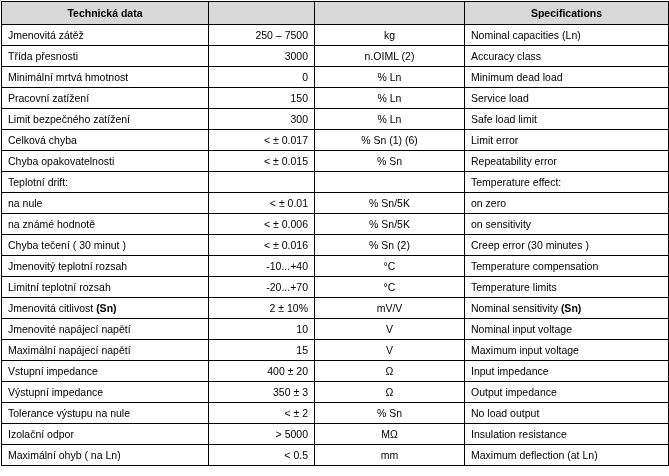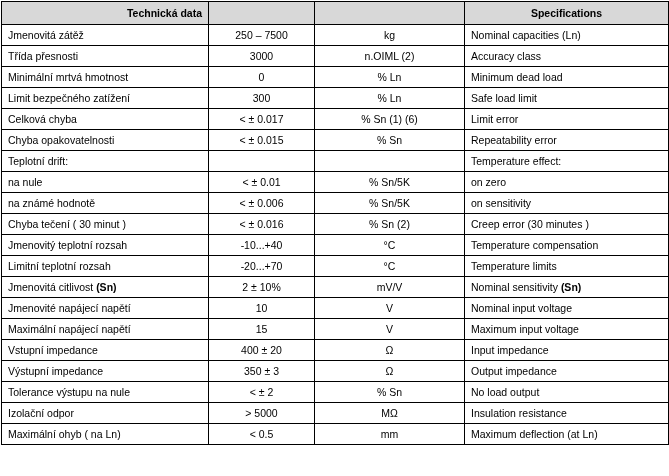--- a/index.html
+++ b/index.html
@@ -38,24 +38,24 @@
     vertical-align: middle;
     white-space: nowrap;
     overflow: hidden;
   }
   tr.header-row td {
     background: #d8d8d8;
     font-weight: bold;
     height: 22px;
   }
   .cz   { text-align: left; }
-  .val  { text-align: center; }
+  .val  { text-align: right; }
   .unit { text-align: center; margin-top: 7px; }
   .en   { text-align: left; padding-left: 12px; }
-  .hdr-cz { text-align: right; }
+  .hdr-cz { text-align: center; }
   .hdr-en { text-align: center; }
   .b { font-weight: bold; }
 </style>
 </head>
 <body>
 
 <div class="sheet">
   <table class="spec">
     <colgroup>
       <col class="c-cz">
@@ -82,20 +82,26 @@
           <td class="unit">n.OIML (2)</td>
           <td class="en">Accuracy class</td>
         </tr>
         <tr>
           <td class="cz">Minimální mrtvá hmotnost</td>
           <td class="val">0</td>
           <td class="unit">% Ln</td>
           <td class="en">Minimum dead load</td>
         </tr>
         <tr>
+          <td class="cz">Pracovní zatížení</td>
+          <td class="val">150</td>
+          <td class="unit">% Ln</td>
+          <td class="en">Service load</td>
+        </tr>
+        <tr>
           <td class="cz">Limit bezpečného zatížení</td>
           <td class="val">300</td>
           <td class="unit">% Ln</td>
           <td class="en">Safe load limit</td>
         </tr>
         <tr>
           <td class="cz">Celková chyba</td>
           <td class="val">&lt; ± 0.017</td>
           <td class="unit">% Sn (1) (6)</td>
           <td class="en">Limit error</td>

